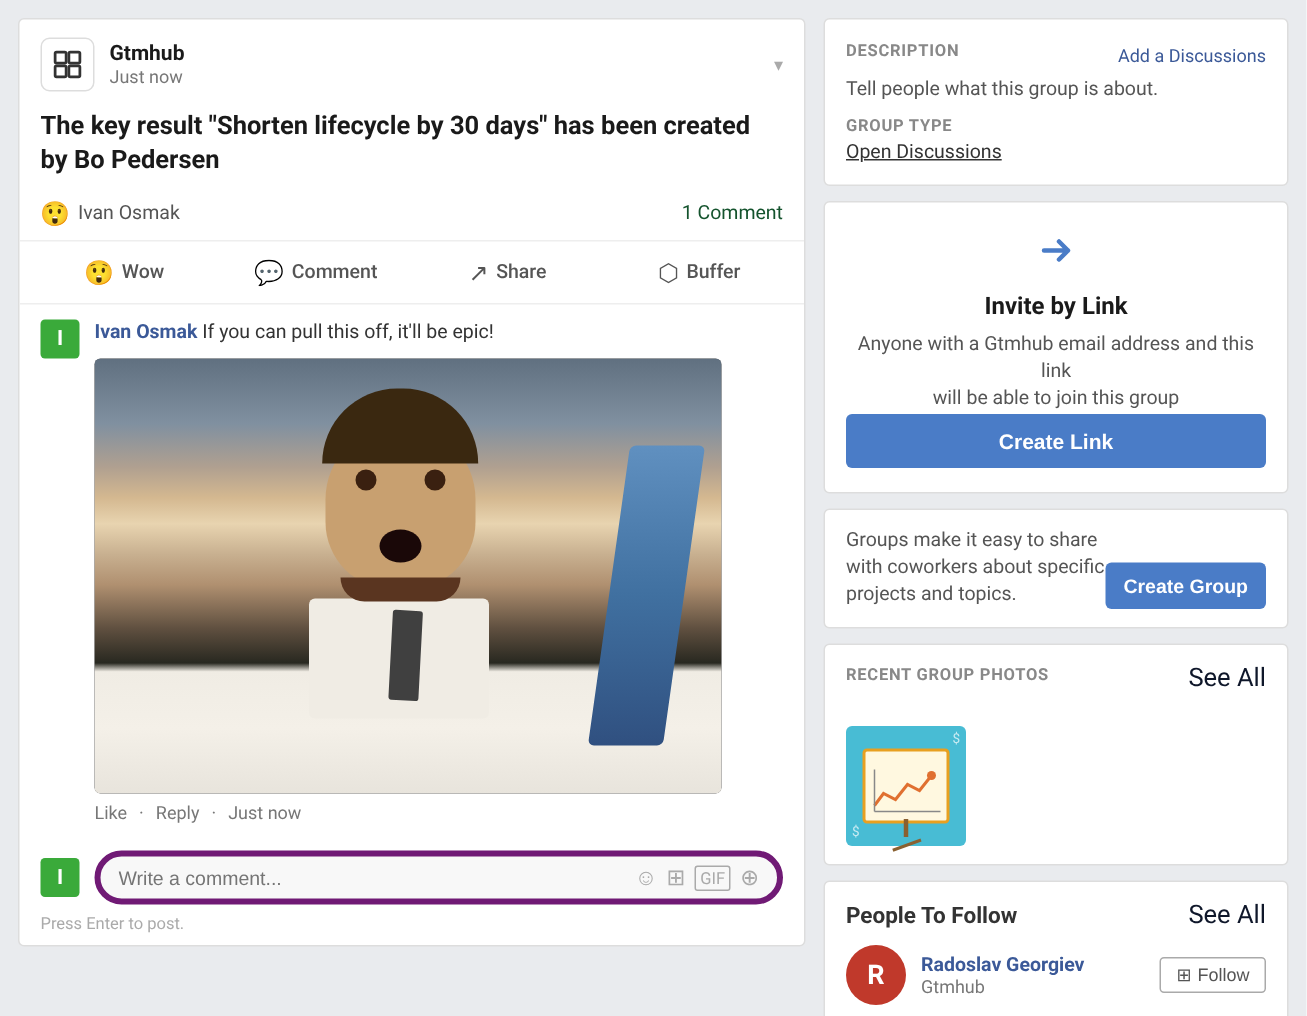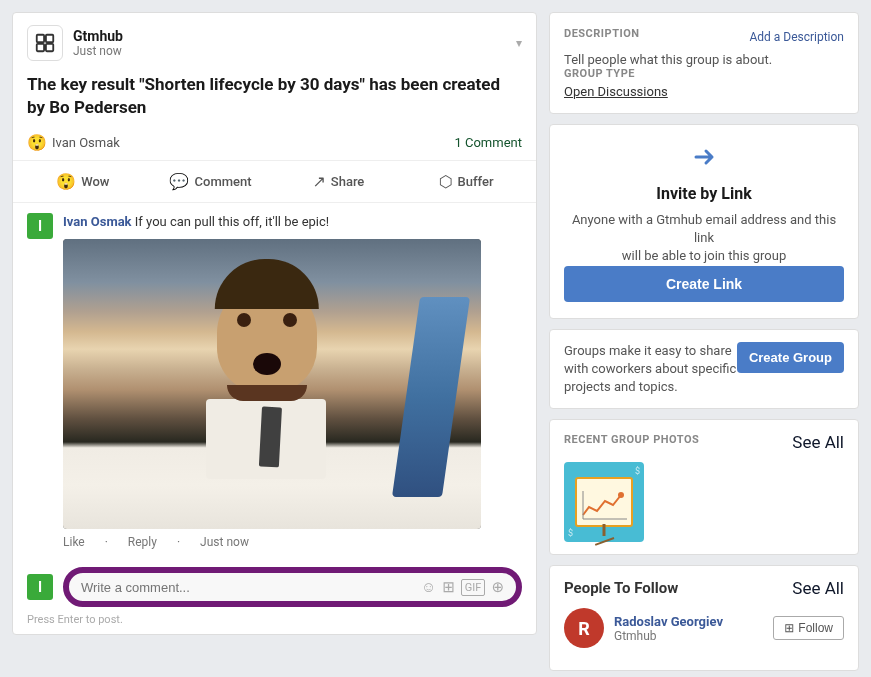--- a/index.html
+++ b/index.html
@@ -153,21 +153,21 @@
       border-radius: 4px;
       overflow: hidden;
       position: relative;
     }
 
     .comment-footer {
       margin-top: 6px;
       font-size: 12px;
       color: #777;
       display: flex;
-      gap: 20px;
+      gap: 8px;
     }
     .comment-footer a {
       color: #777;
       cursor: pointer;
       text-decoration: none;
     }
 
     
     .comment-input-row {
       display: flex;
@@ -183,21 +183,21 @@
       border-radius: 3px;
       display: flex;
       align-items: center;
       justify-content: center;
       font-weight: 700;
       font-size: 14px;
       flex-shrink: 0;
     }
     .comment-input-wrap {
       flex: 1;
-      border: 6px solid #701a75;
+      border: 4px solid #701a75;
       border-radius: 20px;
       display: flex;
       align-items: center;
       padding: 5px 12px;
       background: #f8f8f8;
     }
     .comment-input {
       flex: 1;
       border: none;
       background: transparent;
@@ -236,20 +236,21 @@
       font-size: 11px;
       font-weight: 700;
       color: #888;
       text-transform: uppercase;
       letter-spacing: 0.5px;
       margin-bottom: 6px;
     }
     .group-description {
       font-size: 13px;
       color: #555;
+      margin-bottom: 10px;
     }
     .group-type-label {
       font-size: 11px;
       font-weight: 700;
       color: #888;
       text-transform: uppercase;
       letter-spacing: 0.5px;
       margin-bottom: 4px;
     }
     .group-type-value {
@@ -296,21 +297,21 @@
 
     
     .create-groups-card {
       background: #fff;
       border-radius: 4px;
       border: 1px solid #ddd;
       padding: 12px 14px;
     }
     .create-groups-inner {
       display: flex;
-      align-items: flex-start;
+      align-items: flex-end;
     }
     .create-groups-text {
       flex: 1;
       font-size: 13px;
       color: #555;
       line-height: 1.4;
     }
     .create-group-btn {
       background: #4a7cc7;
       color: #fff;
@@ -327,21 +328,21 @@
     .photos-card {
       background: #fff;
       border-radius: 4px;
       border: 1px solid #ddd;
       padding: 12px 14px;
     }
     .photos-header {
       display: flex;
       justify-content: space-between;
       align-items: center;
-      margin-bottom: 10px;
+      margin-bottom: 22px;
     }
     .see-all-link {
       font-size: 17px;
       color: #0f172a;
       cursor: pointer;
       text-decoration: none;
     }
     
     .chart-thumb {
       width: 80px;
@@ -522,21 +523,21 @@
       </div>
       <div class="press-enter">Press Enter to post.</div>
     </div>
   </div>
 
   <div class="right-col">
 
     <div class="right-card">
       <div style="display:flex;justify-content:space-between;align-items:center;margin-bottom:6px;">
         <span class="right-card-label">DESCRIPTION</span>
-        <span style="font-size:12px;color:#3b5998;cursor:pointer;">Add a Description</span>
+        <span style="font-size:12px;color:#3b5998;cursor:pointer;">Add a Discussions</span>
       </div>
       <div class="group-description">Tell people what this group is about.</div>
       <div class="group-type-label">GROUP TYPE</div>
       <div class="group-type-value">Open Discussions</div>
     </div>
 
     <div class="invite-card">
       <div class="invite-icon">
         <svg width="32" height="28" viewBox="0 0 32 28" fill="none">
           <path d="M8 14 L24 14 M18 8 L24 14 L18 20" stroke="#4a7cc7" stroke-width="3" stroke-linecap="round" stroke-linejoin="round"></path>

